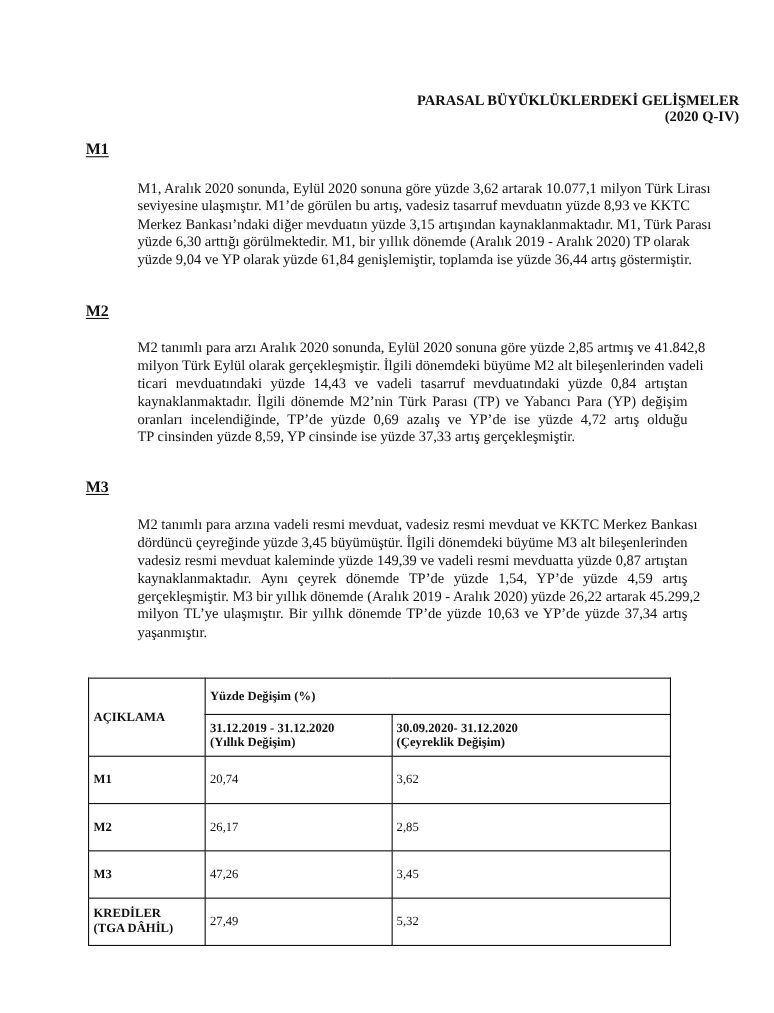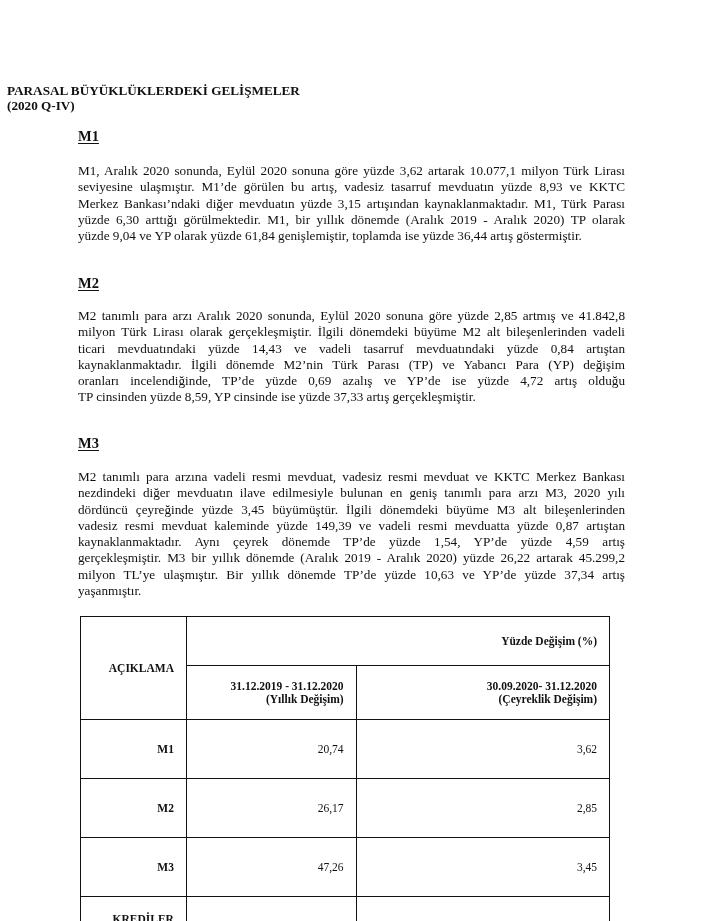--- a/index.html
+++ b/index.html
@@ -15,23 +15,23 @@
       font-family: "Liberation Serif", "DejaVu Serif", serif;
       color: #111111;
     }
     .page {
       position: absolute;
       left: 0; top: 0;
       width: 704px; height: 921px;
     }
     .title {
       position: absolute;
-      left: 7px; width: 672px;
+      left: 0; width: 672px;
       top: 83px;
-      text-align: left;
+      text-align: right;
       font-weight: bold;
       font-size: 13.2px;
       line-height: 15px;
     }
     .section-heading {
       position: absolute;
       left: 78px;
       font-weight: bold;
       font-size: 14.5px;
       text-decoration: underline;
@@ -44,39 +44,40 @@
       font-size: 13.2px;
       line-height: 16.3px;
       text-align: justify;
       margin: 0;
     }
     .para .ln {
       display: block;
       text-align: justify;
       text-align-last: justify;
       white-space: nowrap;
+      margin-left: 47px;
     }
     .para .ln.last {
       text-align-last: left;
     }
 
     table.summary {
       position: absolute;
       left: 80px;
       top: 616px;
       width: 530px;
       border-collapse: collapse;
       font-size: 11.5px;
       line-height: 13px;
     }
     table.summary td, table.summary th {
       border: 1.3px solid #111;
-      text-align: right;
+      text-align: left;
       vertical-align: middle;
-      padding: 12px;
+      padding: 4px;
     }
     table.summary th {
       font-weight: bold;
     }
     .col-label { width: 106px; }
     .col-yearly { width: 170px; }
     .col-quarter { width: 254px; }
     tr.h1 th { height: 24px; }
     tr.h2 th { height: 29px; }
     tr.data td { height: 34px; }
@@ -98,31 +99,30 @@
     <span class="ln">M1, Aralık 2020 sonunda, Eylül 2020 sonuna göre yüzde 3,62 artarak 10.077,1 milyon Türk Lirası</span>
     <span class="ln">seviyesine ulaşmıştır. M1’de görülen bu artış, vadesiz tasarruf mevduatın yüzde 8,93 ve KKTC</span>
     <span class="ln">Merkez Bankası’ndaki diğer mevduatın yüzde 3,15 artışından kaynaklanmaktadır. M1, Türk Parası</span>
     <span class="ln">yüzde 6,30 arttığı görülmektedir. M1, bir yıllık dönemde (Aralık 2019 - Aralık 2020) TP olarak</span>
     <span class="ln last">yüzde 9,04 ve YP olarak yüzde 61,84 genişlemiştir, toplamda ise yüzde 36,44 artış göstermiştir.</span>
   </div>
 
   <div class="section-heading" style="top:275px;">M2</div>
   <div class="para" style="top:308px;">
     <span class="ln">M2 tanımlı para arzı Aralık 2020 sonunda, Eylül 2020 sonuna göre yüzde 2,85 artmış ve 41.842,8</span>
-    <span class="ln">milyon Türk Lirası olarak gerçekleşmiştir. İlgili dönemdeki büyüme M2 alt bileşenlerinden vadeli</span>
+    <span class="ln">milyon Türk Eylül olarak gerçekleşmiştir. İlgili dönemdeki büyüme M2 alt bileşenlerinden vadeli</span>
     <span class="ln">ticari mevduatındaki yüzde 14,43 ve vadeli tasarruf mevduatındaki yüzde 0,84 artıştan</span>
     <span class="ln">kaynaklanmaktadır. İlgili dönemde M2’nin Türk Parası (TP) ve Yabancı Para (YP) değişim</span>
     <span class="ln">oranları incelendiğinde, TP’de yüzde 0,69 azalış ve YP’de ise yüzde 4,72 artış olduğu</span>
     <span class="ln last">TP cinsinden yüzde 8,59, YP cinsinde ise yüzde 37,33 artış gerçekleşmiştir.</span>
   </div>
 
   <div class="section-heading" style="top:435px;">M3</div>
   <div class="para" style="top:469px;">
     <span class="ln">M2 tanımlı para arzına vadeli resmi mevduat, vadesiz resmi mevduat ve KKTC Merkez Bankası</span>
-    <span class="ln">nezdindeki diğer mevduatın ilave edilmesiyle bulunan en geniş tanımlı para arzı M3, 2020 yılı</span>
     <span class="ln">dördüncü çeyreğinde yüzde 3,45 büyümüştür. İlgili dönemdeki büyüme M3 alt bileşenlerinden</span>
     <span class="ln">vadesiz resmi mevduat kaleminde yüzde 149,39 ve vadeli resmi mevduatta yüzde 0,87 artıştan</span>
     <span class="ln">kaynaklanmaktadır. Aynı çeyrek dönemde TP’de yüzde 1,54, YP’de yüzde 4,59 artış</span>
     <span class="ln">gerçekleşmiştir. M3 bir yıllık dönemde (Aralık 2019 - Aralık 2020) yüzde 26,22 artarak 45.299,2</span>
     <span class="ln">milyon TL’ye ulaşmıştır. Bir yıllık dönemde TP’de yüzde 10,63 ve YP’de yüzde 37,34 artış</span>
     <span class="ln last">yaşanmıştır.</span>
   </div>
 
   <table class="summary">
     <colgroup>

